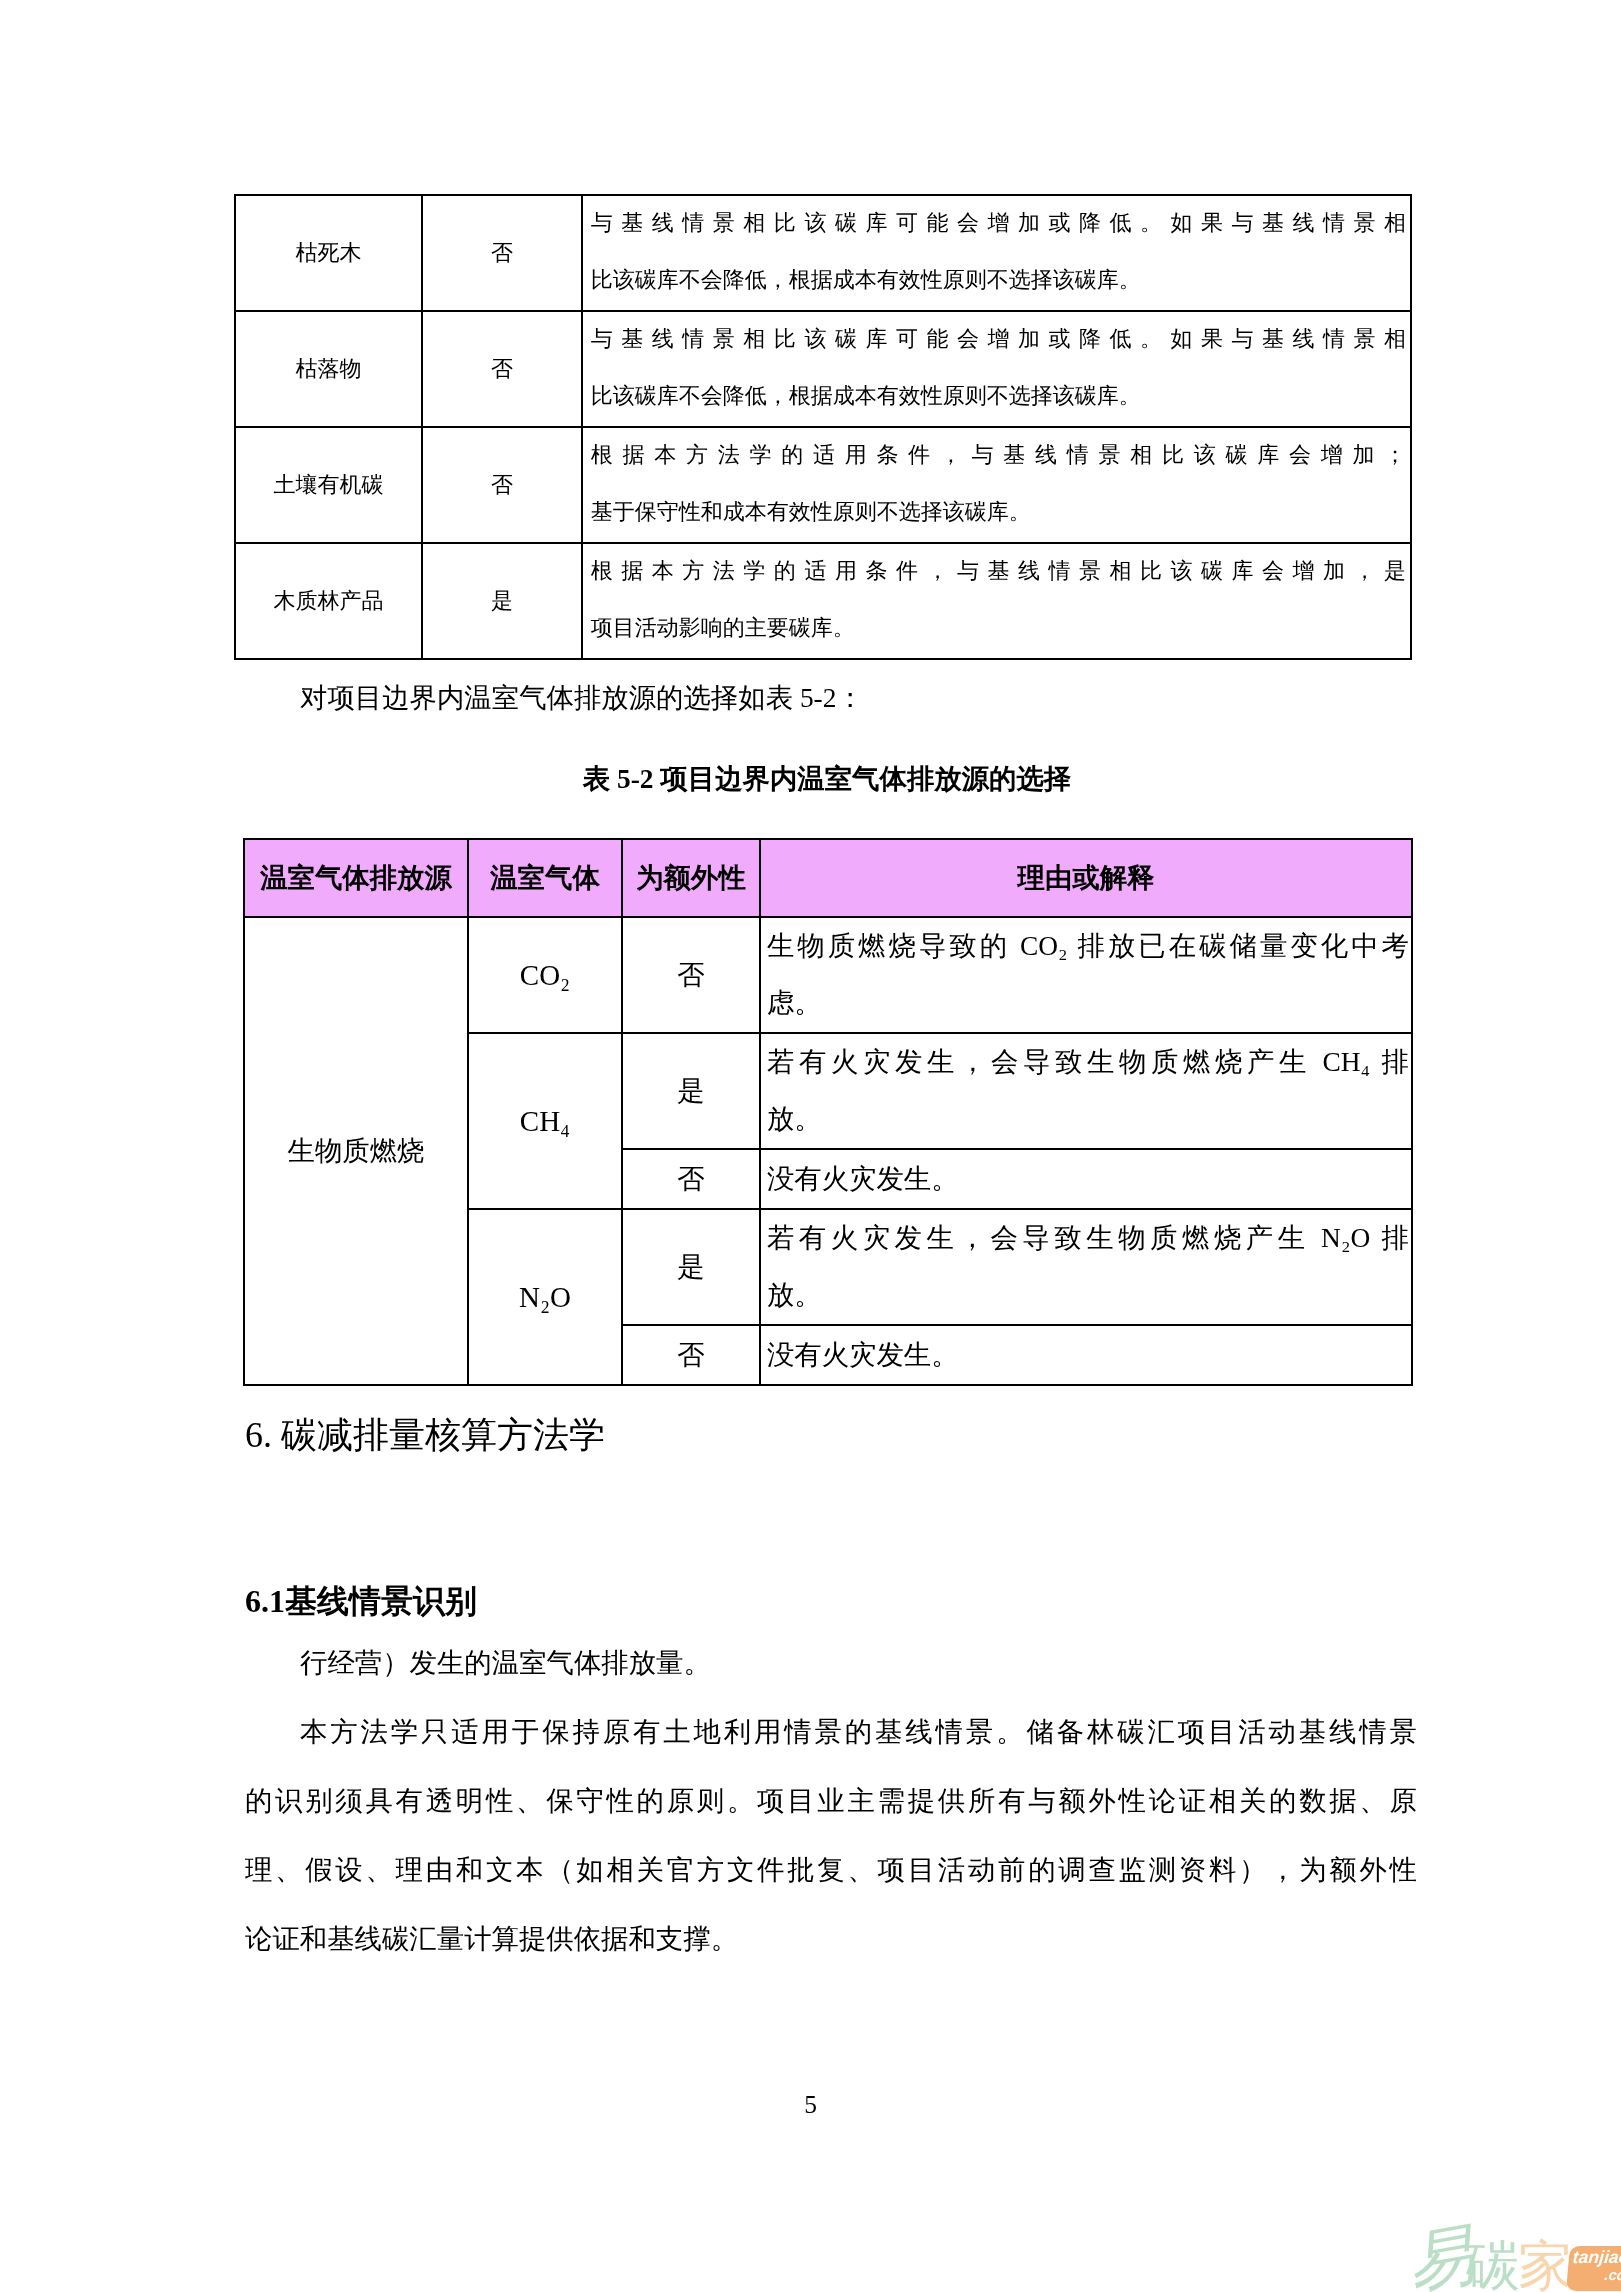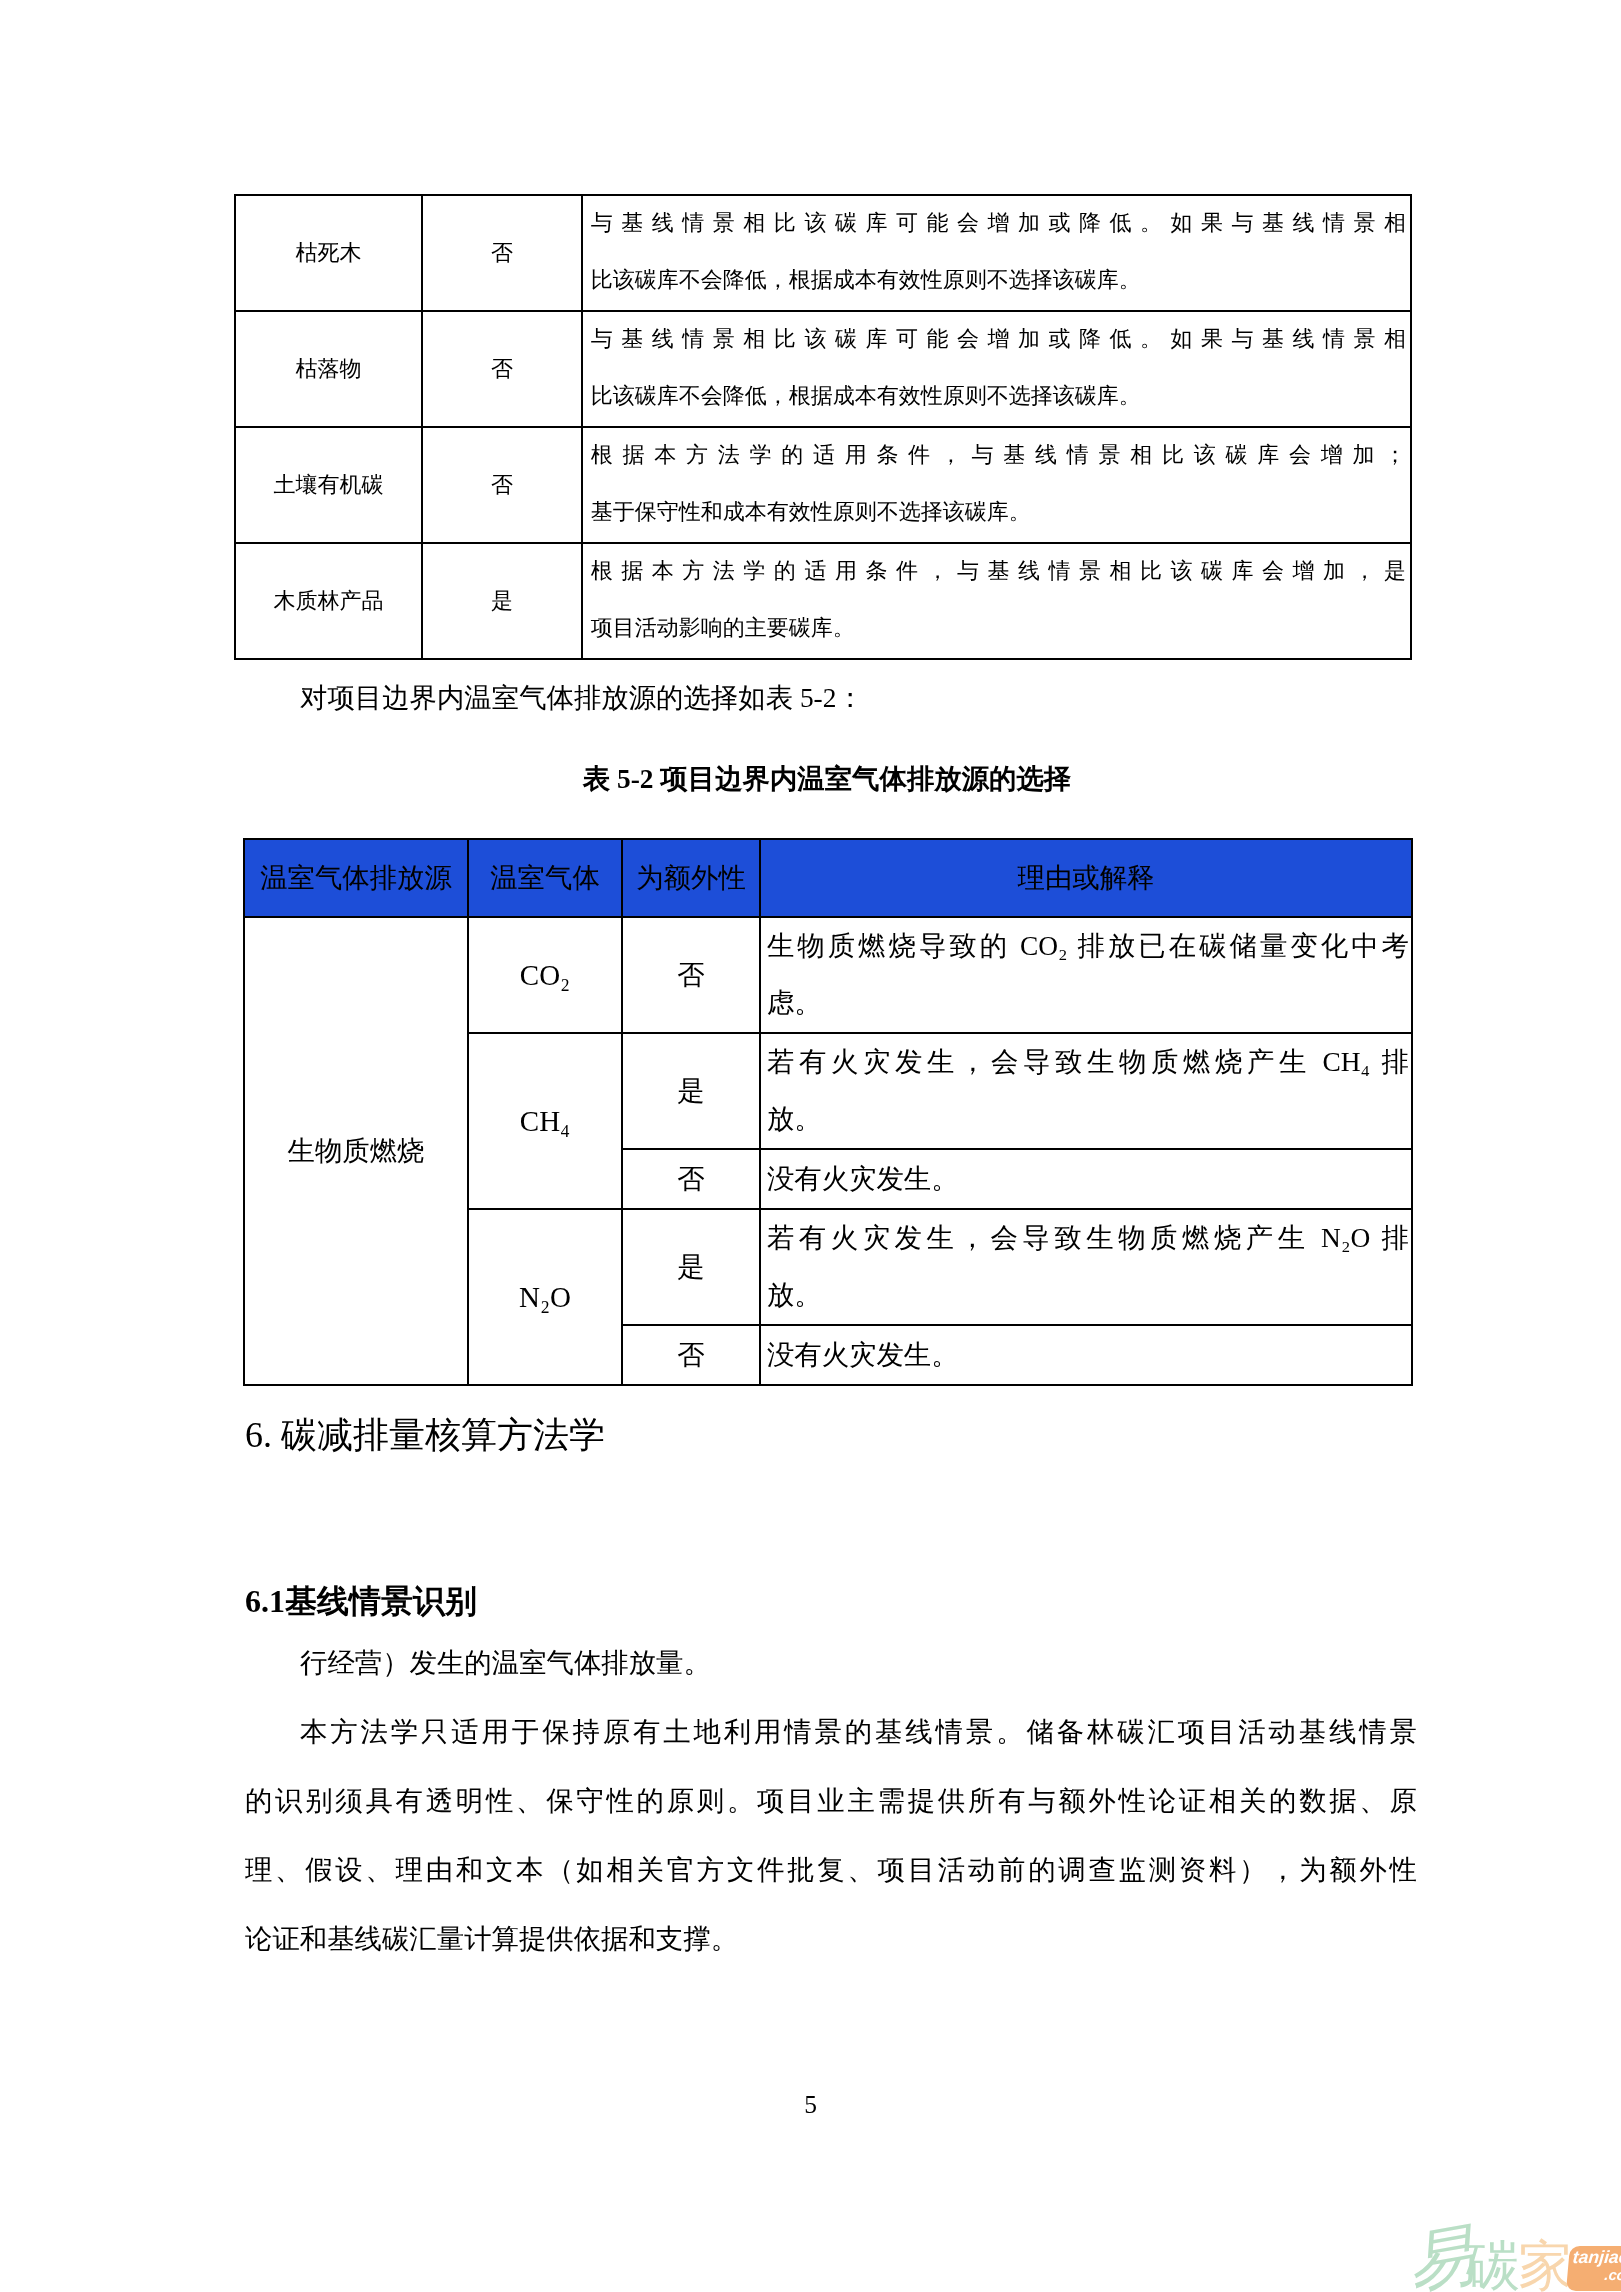--- a/index.html
+++ b/index.html
@@ -15,21 +15,21 @@
   table{border-collapse:collapse;table-layout:fixed;position:absolute;}
   td,th{border:2px solid #000;overflow:hidden;}
   
   .t1{left:234px;top:194px;width:1176px;}
   .t1 td{font-size:22px;font-family:Liberation Mono, monospace;}
   .t1 tr{height:114px;}
   .t1 .c-center{text-align:center;vertical-align:middle;}
   .t1 .c-reason{vertical-align:middle;line-height:57px;padding:0 3.9px 0 7.8px;}
   
   .t2{left:243px;top:838px;width:1168px;border-top:2.9px solid #000;}
-  .t2 th{background:#1d4ed8;height:74px;font-size:27.4px;font-weight:400;text-align:center;vertical-align:middle;}
+  .t2 th{background:#f0abfc;height:74px;font-size:27.4px;font-weight:700;text-align:center;vertical-align:middle;}
   .t2 td{font-size:27.4px;}
   .t2 .rt{height:116px;}
   .t2 .rs{height:60px;}
   .t2 .c-center{text-align:center;vertical-align:middle;}
   .t2 .c-gas{text-align:center;vertical-align:middle;font-size:29px;}
   .t2 .c-reason{vertical-align:middle;line-height:57px;padding:0 2px 0 5.9px;}
   
   .jlines div{text-align:justify;text-align-last:justify;white-space:nowrap;}
   .jlines div:last-child{text-align-last:left;}
   

